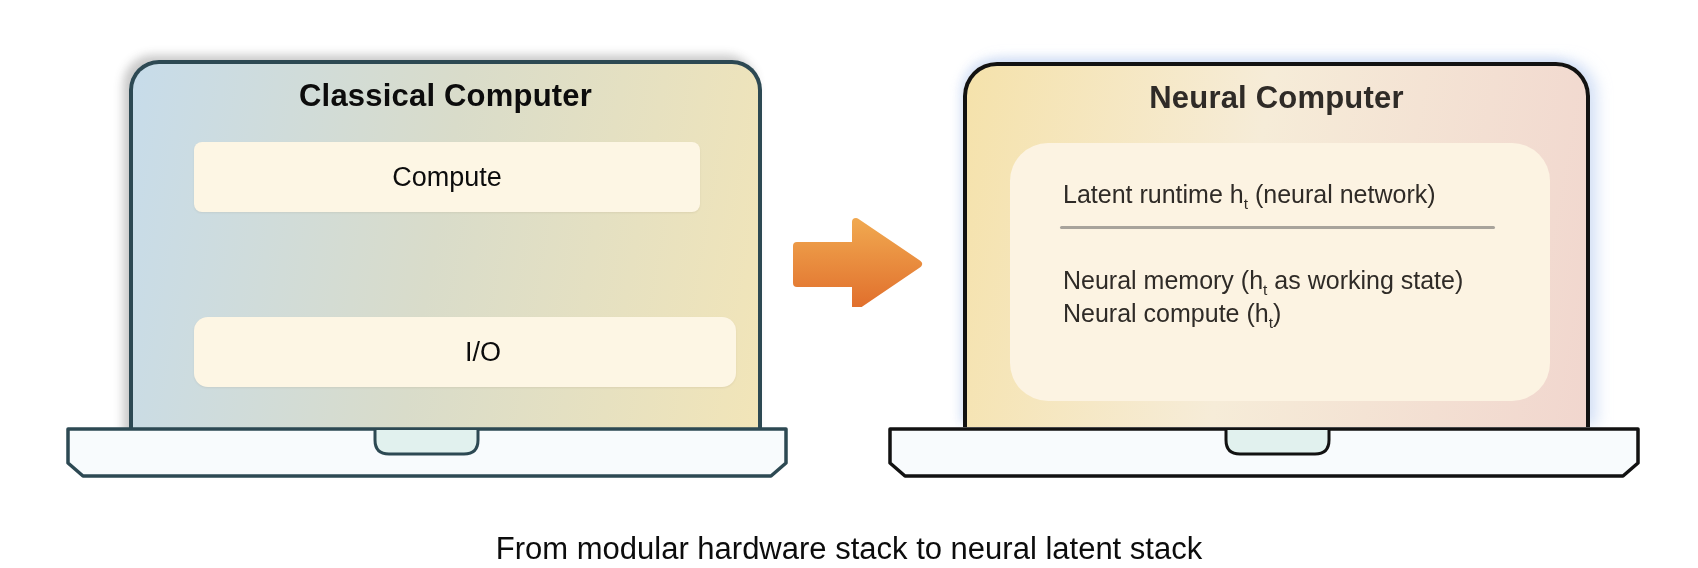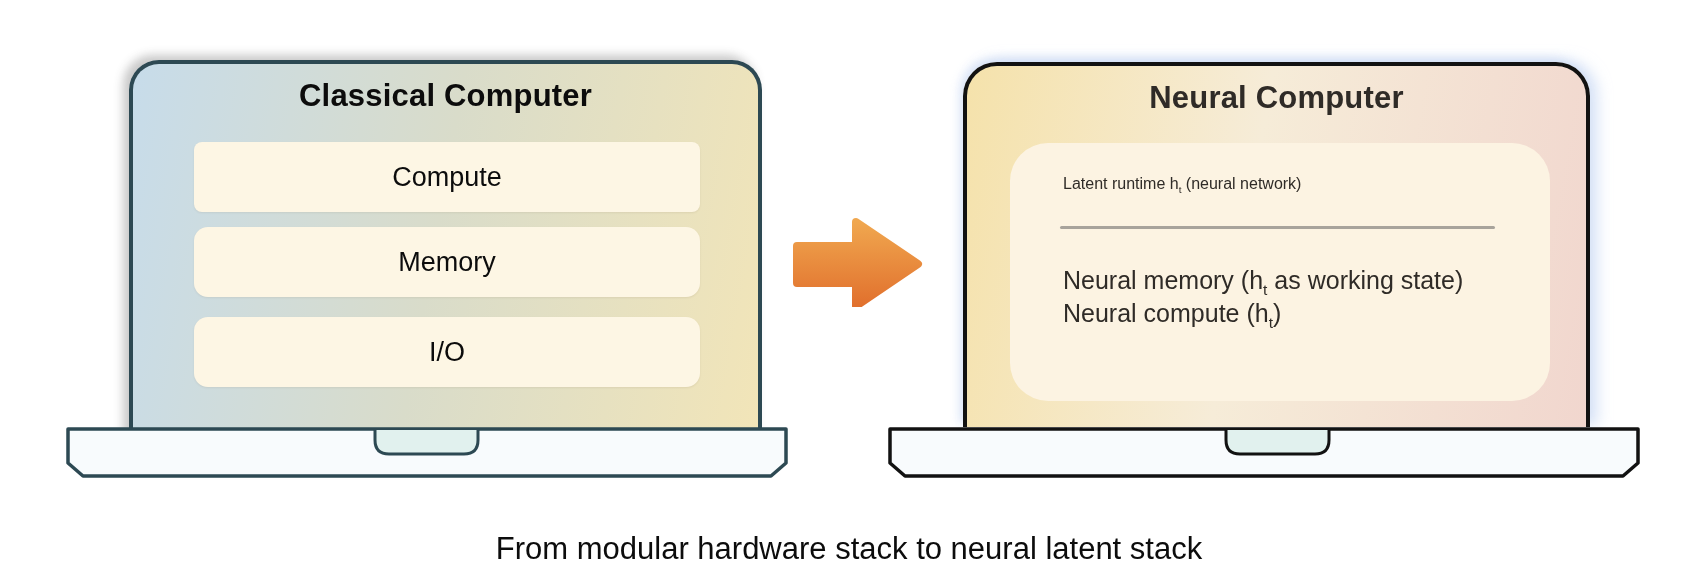--- a/index.html
+++ b/index.html
@@ -29,36 +29,36 @@
     position:absolute; left:0; right:0; top:14px; text-align:center;
     font-size:31px; font-weight:700; color:var(--text-black); letter-spacing:0.2px;
   }
   .stack-box{
     position:absolute; left:61px; width:506px; height:70px;
     background:var(--box-bg); border-radius:14px;
     display:flex; align-items:center; justify-content:center;
     font-size:27px; color:var(--text-black);
     box-shadow:0 1px 2px rgba(120,110,80,0.12);
   }
-  .stack-box.b0{top:78px;border-radius:8px;} .stack-box.b1{top:163px;} .stack-box.b2{top:253px;}
+  .stack-box.b0{top:78px;border-radius:8px;} .stack-box.b1{top:163px;} .stack-box.b2{top:253px;padding-left:36px;}
   
   .screen-right{
     position:absolute; left:963px; top:62px; width:627px; height:365px;
     box-sizing:border-box; border:4px solid var(--right-border);
     border-bottom:none; border-radius:34px 34px 0 0;
     background:linear-gradient(100deg, var(--right-screen-from) 0%, var(--right-screen-mid) 45%, var(--right-screen-to) 100%);
     box-shadow:8px -2px 14px rgba(185,205,240,0.55), -4px -4px 10px rgba(185,205,240,0.45);
   }
   .screen-title.right{color:var(--text-dark);}
   .latent-panel{
     position:absolute; left:43px; top:77px; width:540px; height:258px;
     background:var(--panel-bg); border-radius:38px;
   }
   .runtime-line{
-    position:absolute; left:53px; top:24px; font-size:16px; line-height:33px;
+    position:absolute; left:53px; top:35px; font-size:25px; line-height:33px;
     color:var(--text-dark); white-space:nowrap;
   }
   .panel-divider{
     position:absolute; left:50px; top:83px; width:435px; height:3px;
     background:var(--divider); border-radius:2px;
   }
   .neural-list{
     position:absolute; left:53px; top:121px; font-size:25px; line-height:33px;
     color:var(--text-dark); white-space:nowrap;
   }
@@ -77,21 +77,20 @@
   }
 </style>
 </head>
 <body>
 
 <div class="canvas">
 
   <div class="screen-left">
     <div class="screen-title">Classical Computer</div>
     <div class="stack-box b0">Compute</div>
-    <div class="stack-box b1">Memory</div>
     <div class="stack-box b2">I/O</div>
   </div>
   <div class="base base-left">
     <svg width="722" height="52" viewBox="0 0 722 52">
       <path d="M2 2 H720 V36 L705 49 H17 L2 36 Z" style="fill:var(--base-bg); stroke:var(--left-border);" stroke-width="3.5" stroke-linejoin="round"></path>
       <path d="M309 3 V13 Q309 27 323 27 H398 Q412 27 412 13 V3" style="fill:var(--notch-bg); stroke:var(--left-border);" stroke-width="3" fill-rule="nonzero"></path>
     </svg>
   </div>
 
   <div class="arrow">

